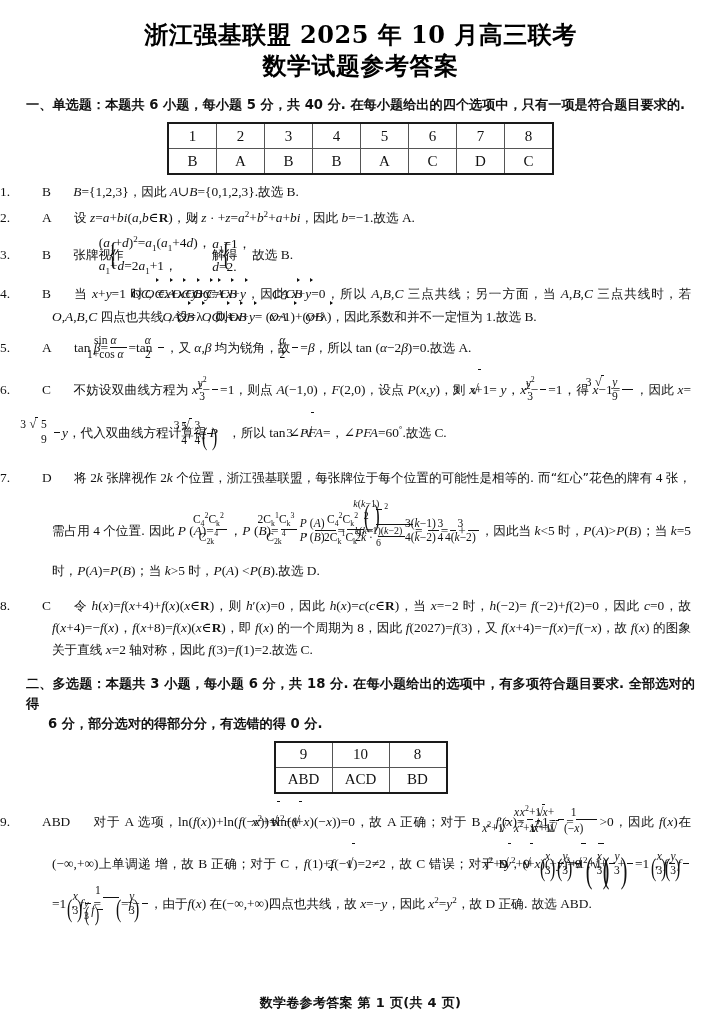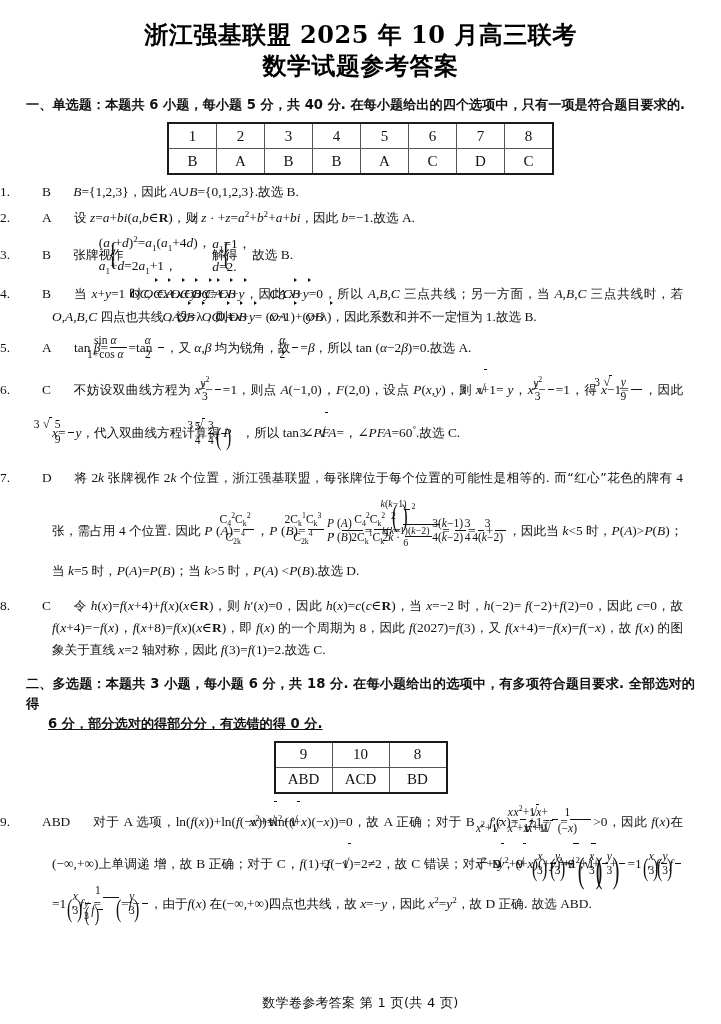--- a/index.html
+++ b/index.html
@@ -40,21 +40,20 @@
     font-family: "DejaVu Sans", "Liberation Sans", sans-serif;
     font-weight: bold;
     font-size: 13.2px;
     line-height: 1.5;
     margin-top: 14px;
     text-align: justify;
   }
   .section-head .cont {
     display: block;
     text-indent: 22px;
-    text-decoration: underline;
   }
   
   .ans-table-wrap {
     display: flex;
     justify-content: center;
     margin: 7px 0 6px 0;
   }
   table.ans {
     border-collapse: collapse;
     border: 2px solid #1a1a1a;
@@ -67,21 +66,21 @@
     text-align: center;
     vertical-align: middle;
     font-size: 15px;
     padding: 0 2px;
   }
   table.ans.multi td { width: 52px; }
   
   .sol {
     font-size: 13.4px;
     line-height: 1.62;
-    margin: 4px 12px 4px 0;
+    margin: 4px 4px 4px 0;
     padding-left: 26px;
     text-indent: -26px;
     text-align: justify;
   }
   .sol.tall { line-height: 2.45; }
   .sol.tall2 { line-height: 3.0; }
   .num { display: inline-block; min-width: 16px; }
   .ansletter { margin-right: 9px; }
   .cn { font-family: "DejaVu Sans", "Liberation Sans", sans-serif; font-size: 12.6px; }
   .mth { font-family: "Liberation Serif", serif; font-style: italic; }
@@ -168,21 +167,21 @@
   }
   .ipair { display: inline-block; vertical-align: middle; }
   
   .footer {
     position: absolute;
     left: 0;
     right: 0;
     bottom: 12px;
     text-align: center;
     font-family: "DejaVu Sans", "Liberation Sans", sans-serif;
-    font-weight: normal;
+    font-weight: bold;
     font-size: 13px;
     letter-spacing: 0.3px;
   }
 </style>
 </head>
 <body>
 
 <div class="page">
 
   <div class="title-block">

